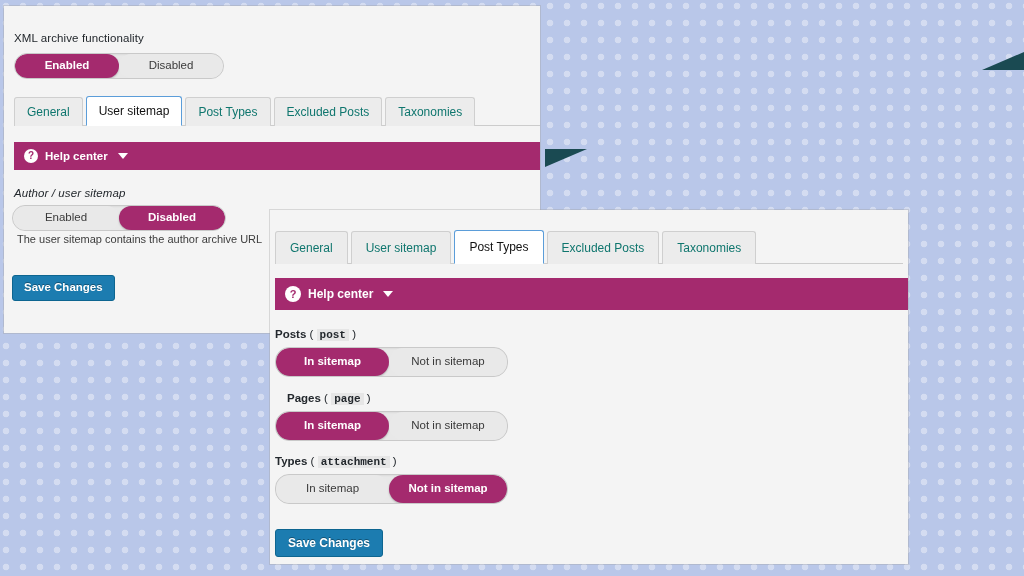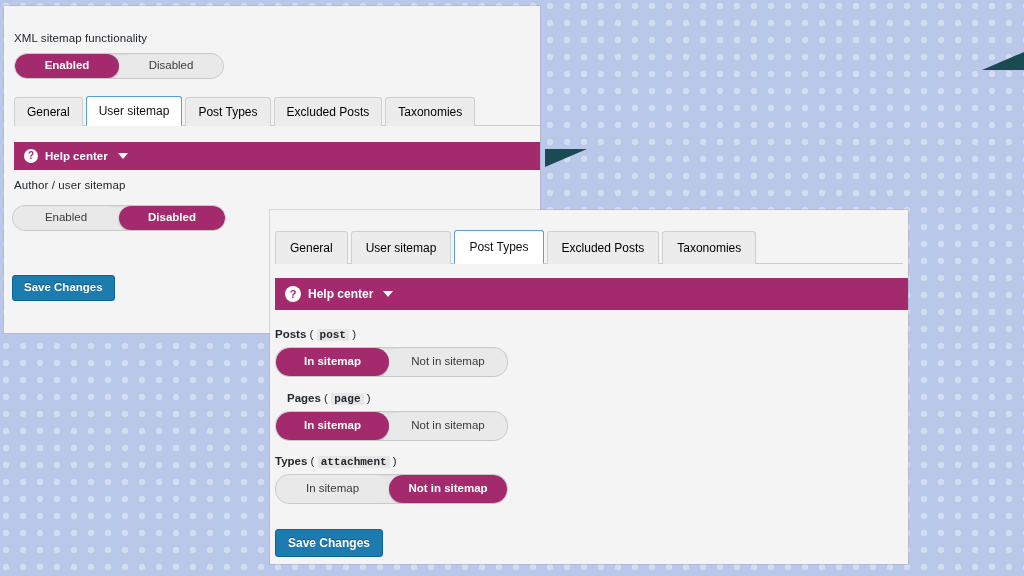--- a/index.html
+++ b/index.html
@@ -78,21 +78,21 @@
   .tabbar {
     position: absolute;
     display: flex;
     align-items: flex-end;
     gap: 3px;
     border-bottom: 1px solid #ccc;
     box-sizing: border-box;
   }
   .tab {
     font-size: 12px;
-    color: #000000;
+    color: #0f766e;
     background: #ececec;
     border: 1px solid #cfcfcf;
     border-bottom: none;
     padding: 7px 12px 7px;
     border-radius: 3px 3px 0 0;
     cursor: pointer;
     white-space: nowrap;
     position: relative;
     top: 1px;
   }
@@ -221,48 +221,49 @@
   }
 </style>
 </head>
 <body>
 
 <div id="bg"></div>
 
 <div class="panel" id="panel1" style="left:4px; top:6px; width:536px; height:327px;">
   <div class="panel-inner">
 
-    <div class="sec-label" style="position:absolute; left:10px; top:26px;">XML sitemap functionality</div>
+    <div class="sec-label" style="position:absolute; left:10px; top:26px;">XML archive functionality</div>
 
     <div class="toggle" style="position:absolute; left:10px; top:47px;">
       <div class="opt on" style="width:104px;">Enabled</div>
       <div class="opt" style="width:104px;">Disabled</div>
     </div>
 
     <div class="tabbar" style="left:10px; top:86px; width:526px; height:34px;">
       <div class="tab">General</div>
       <div class="tab active">User sitemap</div>
       <div class="tab">Post Types</div>
       <div class="tab">Excluded Posts</div>
       <div class="tab">Taxonomies</div>
     </div>
 
     <div class="helpbar" style="left:10px; top:136px; width:526px; height:28px;">
       <div class="help-q">?</div>
       <div class="help-txt">Help center</div>
       <div class="caret-down"></div>
     </div>
 
-    <div class="sec-label" style="position:absolute; left:10px; top:173px;">Author / user sitemap</div>
+    <div class="sec-label" style="position:absolute; left:10px; top:181px;font-style:italic;">Author / user sitemap</div>
 
     <div class="toggle" style="position:absolute; left:8px; top:199px;">
       <div class="opt" style="width:106px;">Enabled</div>
       <div class="opt on" style="width:106px;">Disabled</div>
     </div>
 
+    <div class="hint" style="position:absolute; left:13px; top:227px; white-space:nowrap;">The user sitemap contains the author archive URL</div>
 
     <div class="save-btn" style="left:8px; top:269px;">Save Changes</div>
 
   </div>
 </div>
 
 <div id="ribbon-wrap">
   <div id="ribbon-fold-tr"></div>
   <div id="ribbon-fold-bl"></div>
 </div>

